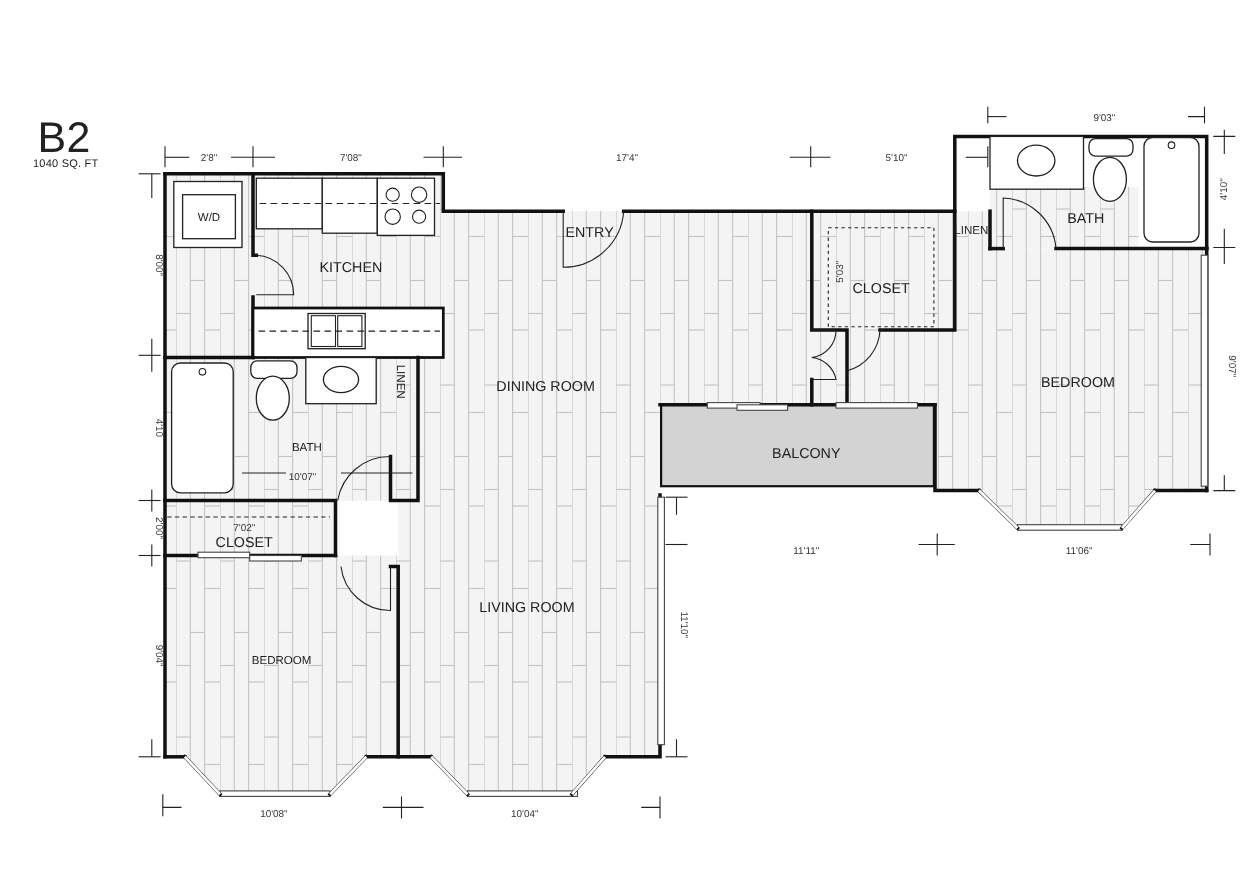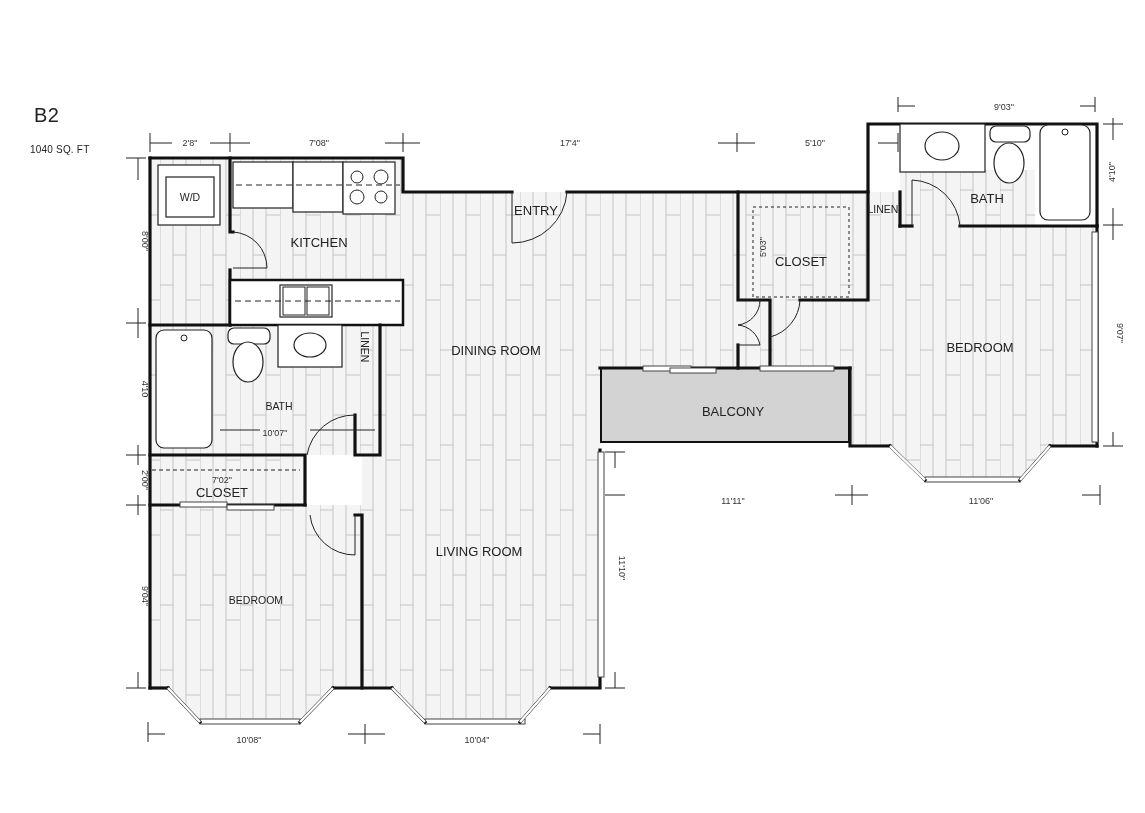--- a/index.html
+++ b/index.html
@@ -1,18 +1,18 @@
 <!DOCTYPE html>
 <html><head>
 <meta charset="utf-8">
 <style>
   html, body { margin: 0; padding: 0; background: #ffffff; }
   body { width: 1145px; height: 813px; position: relative; overflow: hidden;
          font-family: "Liberation Sans", "DejaVu Sans", sans-serif; color: #222; }
-  .unit-title { position: absolute; left: 34px; top: 104px; font-size: 20px; font-weight: 400; letter-spacing: 0.5px; }
+  .unit-title { position: absolute; left: 34px; top: 104px; font-size: 39px; font-weight: 400; letter-spacing: 0.5px; }
   .unit-size { position: absolute; left: 30px; top: 144px; font-size: 10px; letter-spacing: 0.2px; }
   svg { position: absolute; left: 0; top: 0; }
   .room-label { font-family: "Liberation Sans", "DejaVu Sans", sans-serif; font-size: 13px; fill: #222; text-anchor: middle; }
   .room-label-sm { font-family: "Liberation Sans", "DejaVu Sans", sans-serif; font-size: 10.5px; fill: #222; text-anchor: middle; }
   .dim { font-family: "Liberation Sans", "DejaVu Sans", sans-serif; font-size: 9px; fill: #333; text-anchor: middle; }
   .wall { stroke: #111; stroke-width: 3.2; fill: none; stroke-linecap: square; }
   .thin { stroke: #222; stroke-width: 1; fill: none; }
   .dimline { stroke: #222; stroke-width: 1; fill: none; }
   .fixture { stroke: #222; stroke-width: 1.2; fill: #fff; }
   .door { stroke: #222; stroke-width: 1; fill: none; }

